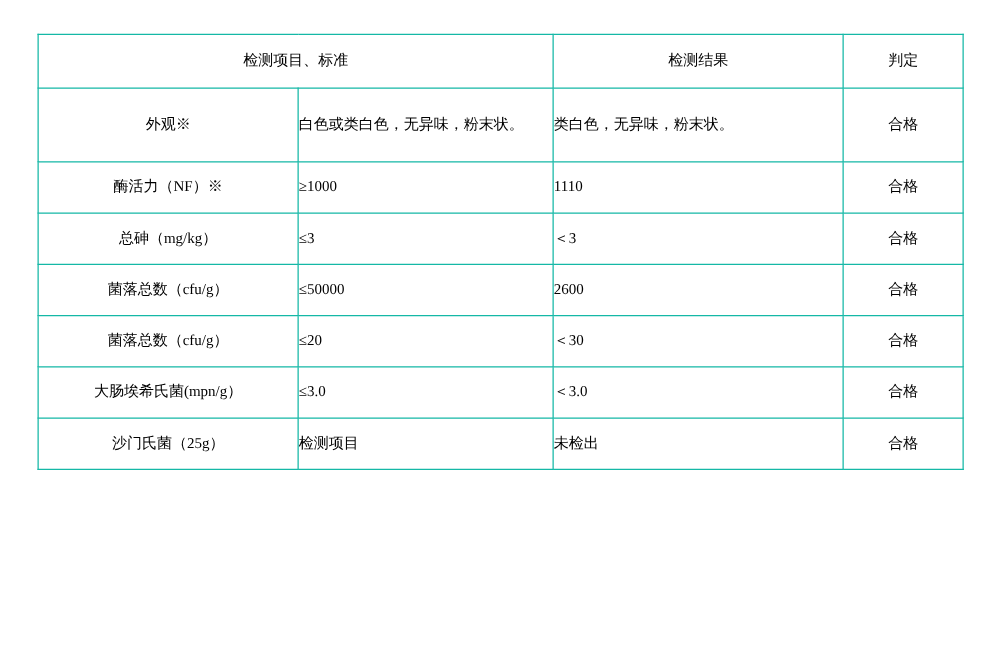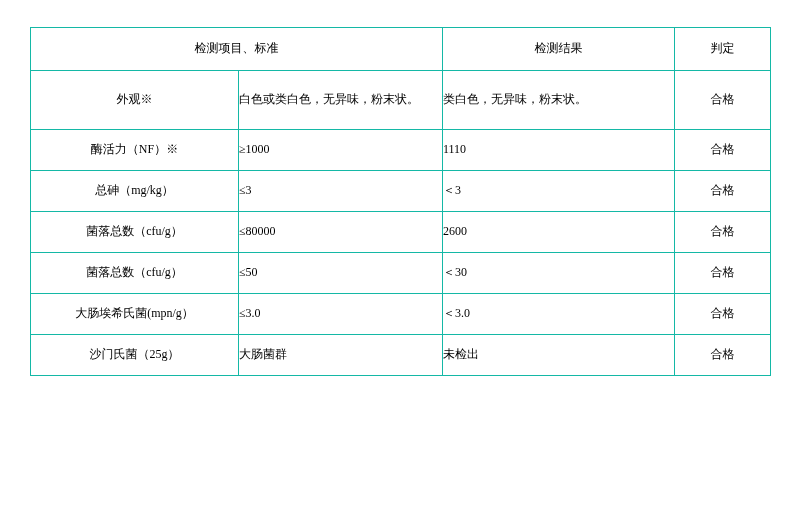--- a/index.html
+++ b/index.html
@@ -108,37 +108,37 @@
         <td class="cell-judge">合格</td>
       </tr>
       <tr class="row-normal">
         <td class="cell-item nowrap">总砷（mg/kg）</td>
         <td class="cell-std">≤3</td>
         <td class="cell-res">＜3</td>
         <td class="cell-judge">合格</td>
       </tr>
       <tr class="row-normal">
         <td class="cell-item nowrap">菌落总数（cfu/g）</td>
-        <td class="cell-std">≤80000</td>
+        <td class="cell-std">≤50000</td>
         <td class="cell-res">2600</td>
         <td class="cell-judge">合格</td>
       </tr>
       <tr class="row-normal">
         <td class="cell-item nowrap">菌落总数（cfu/g）</td>
-        <td class="cell-std">≤50</td>
+        <td class="cell-std">≤20</td>
         <td class="cell-res">＜30</td>
         <td class="cell-judge">合格</td>
       </tr>
       <tr class="row-normal">
         <td class="cell-item nowrap small-unit">大肠埃希氏菌(mpn/g）</td>
         <td class="cell-std">≤3.0</td>
         <td class="cell-res">＜3.0</td>
         <td class="cell-judge">合格</td>
       </tr>
       <tr class="row-normal">
         <td class="cell-item nowrap">沙门氏菌（25g）</td>
-        <td class="cell-std">大肠菌群</td>
+        <td class="cell-std">检测项目</td>
         <td class="cell-res">未检出</td>
         <td class="cell-judge">合格</td>
       </tr>
     </tbody>
   </table>
 </div>
 
 </body></html>

